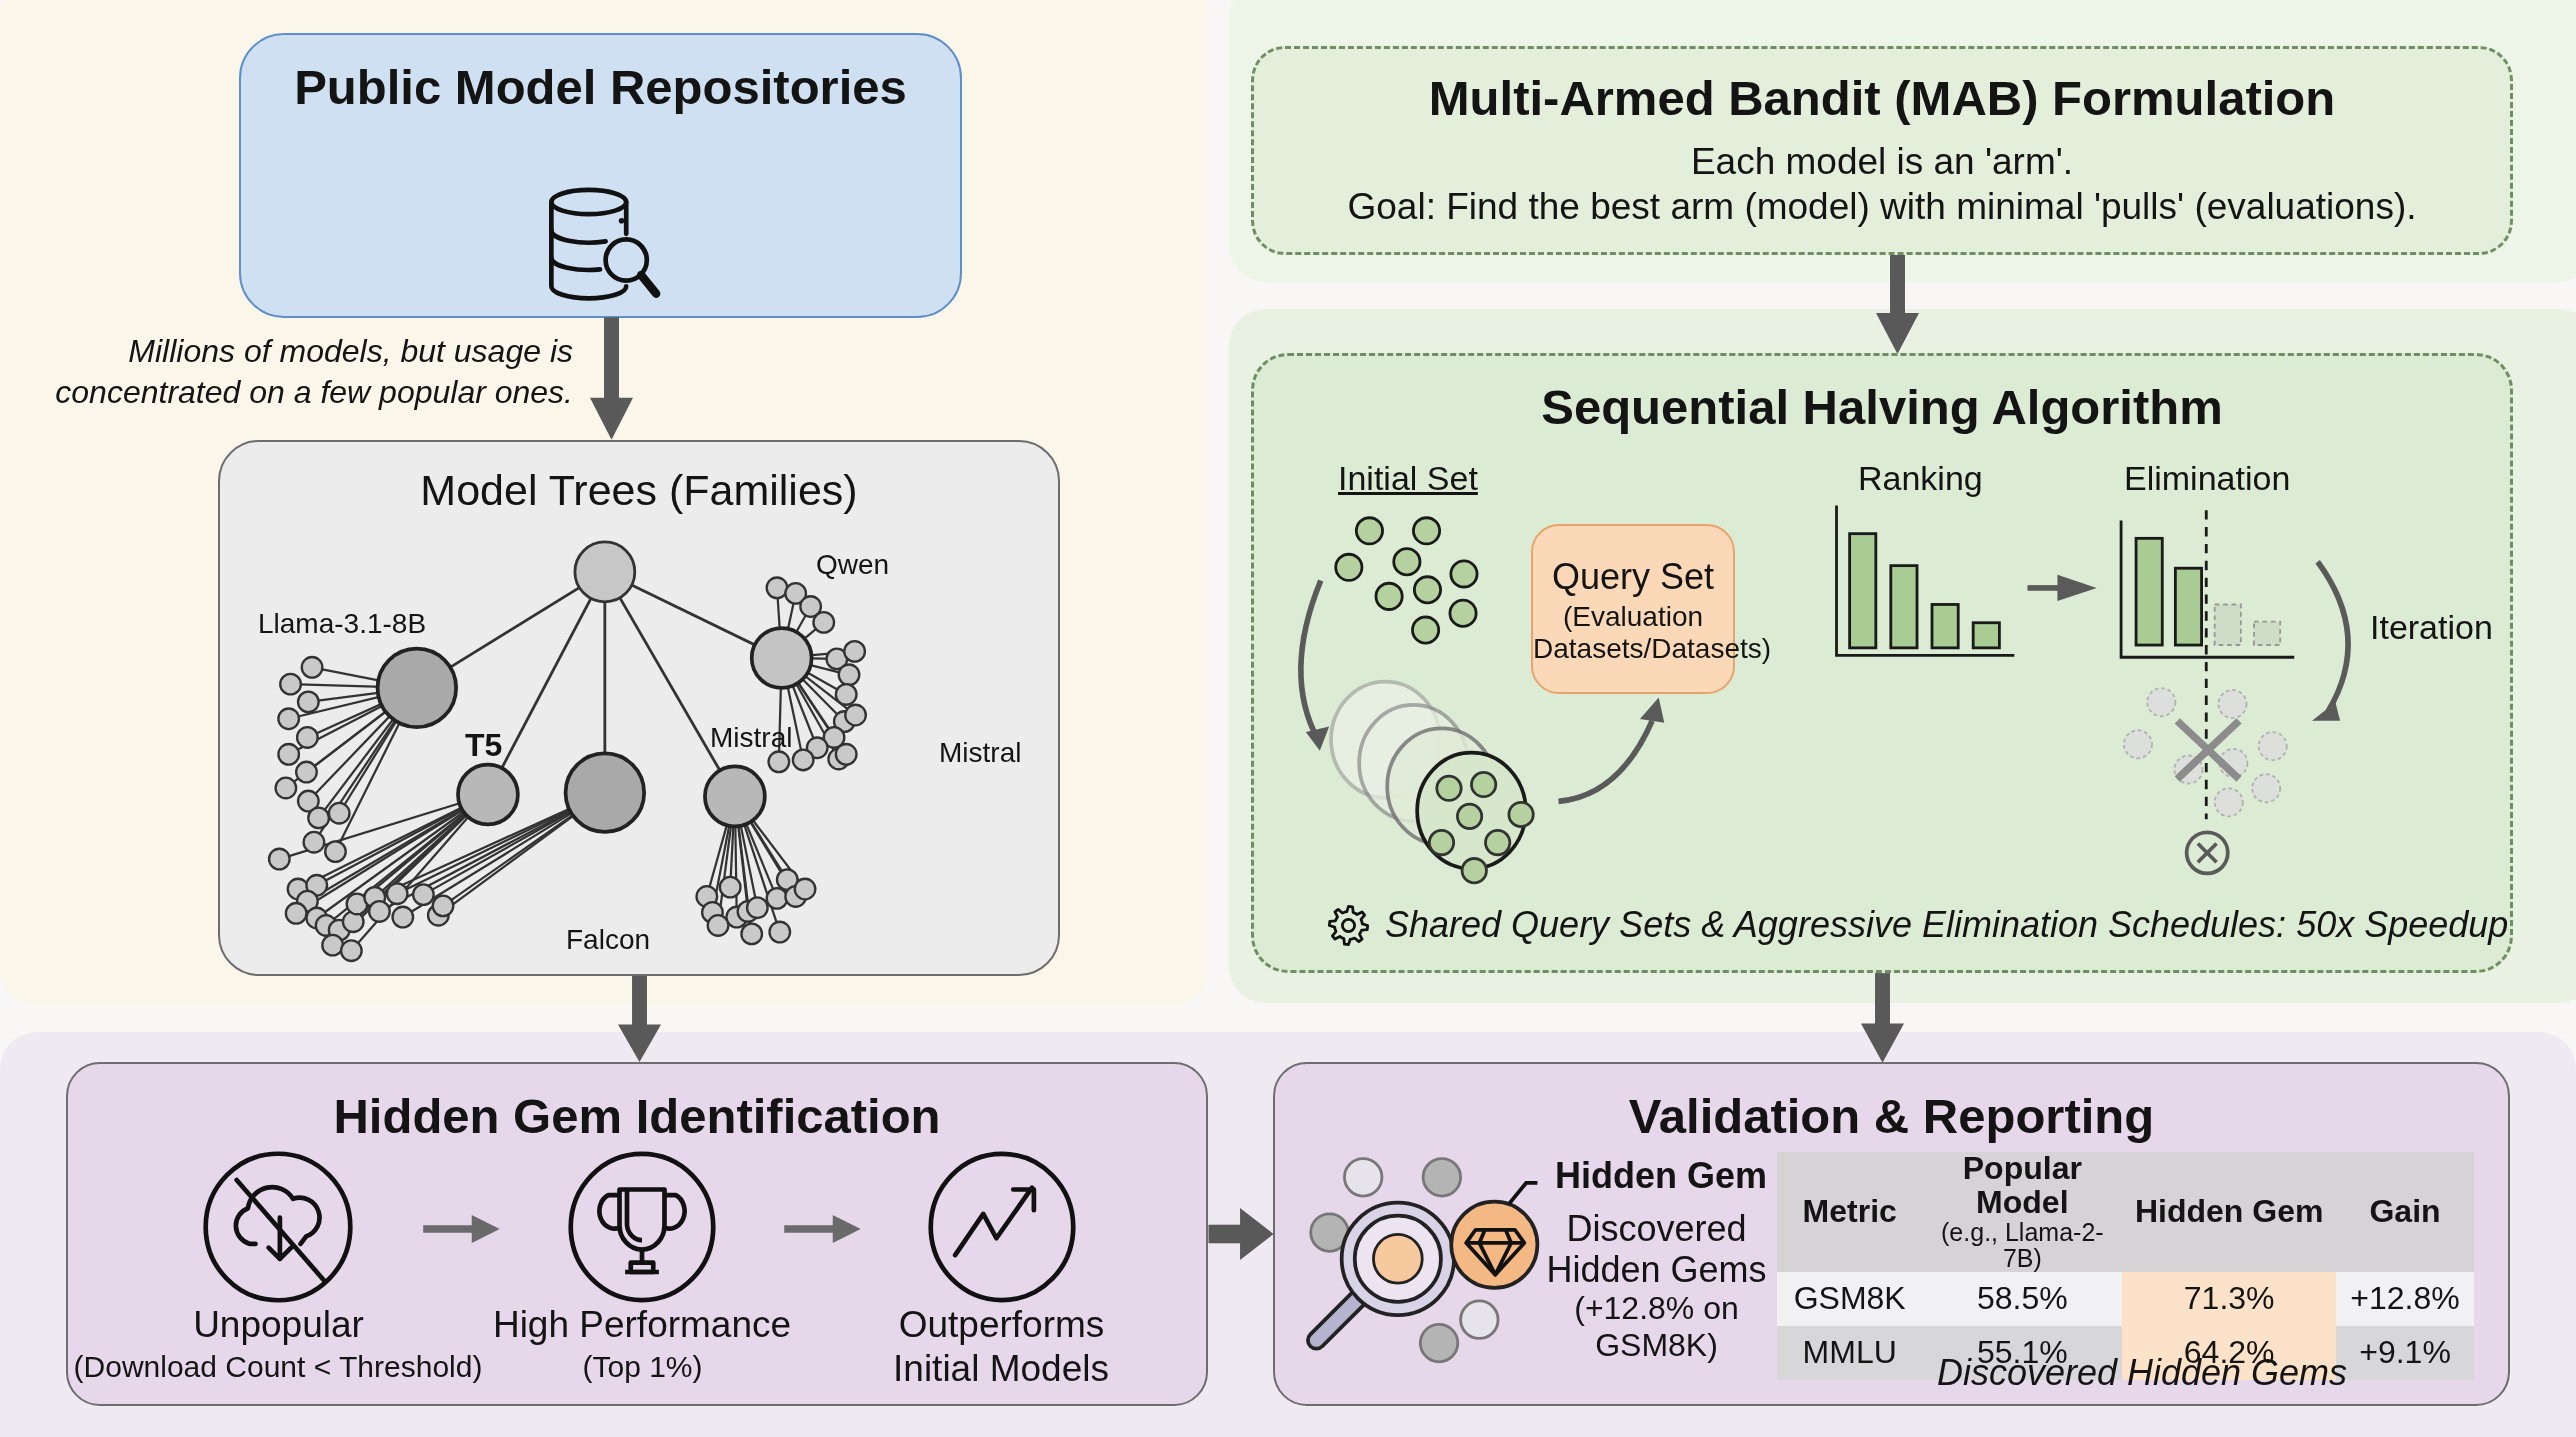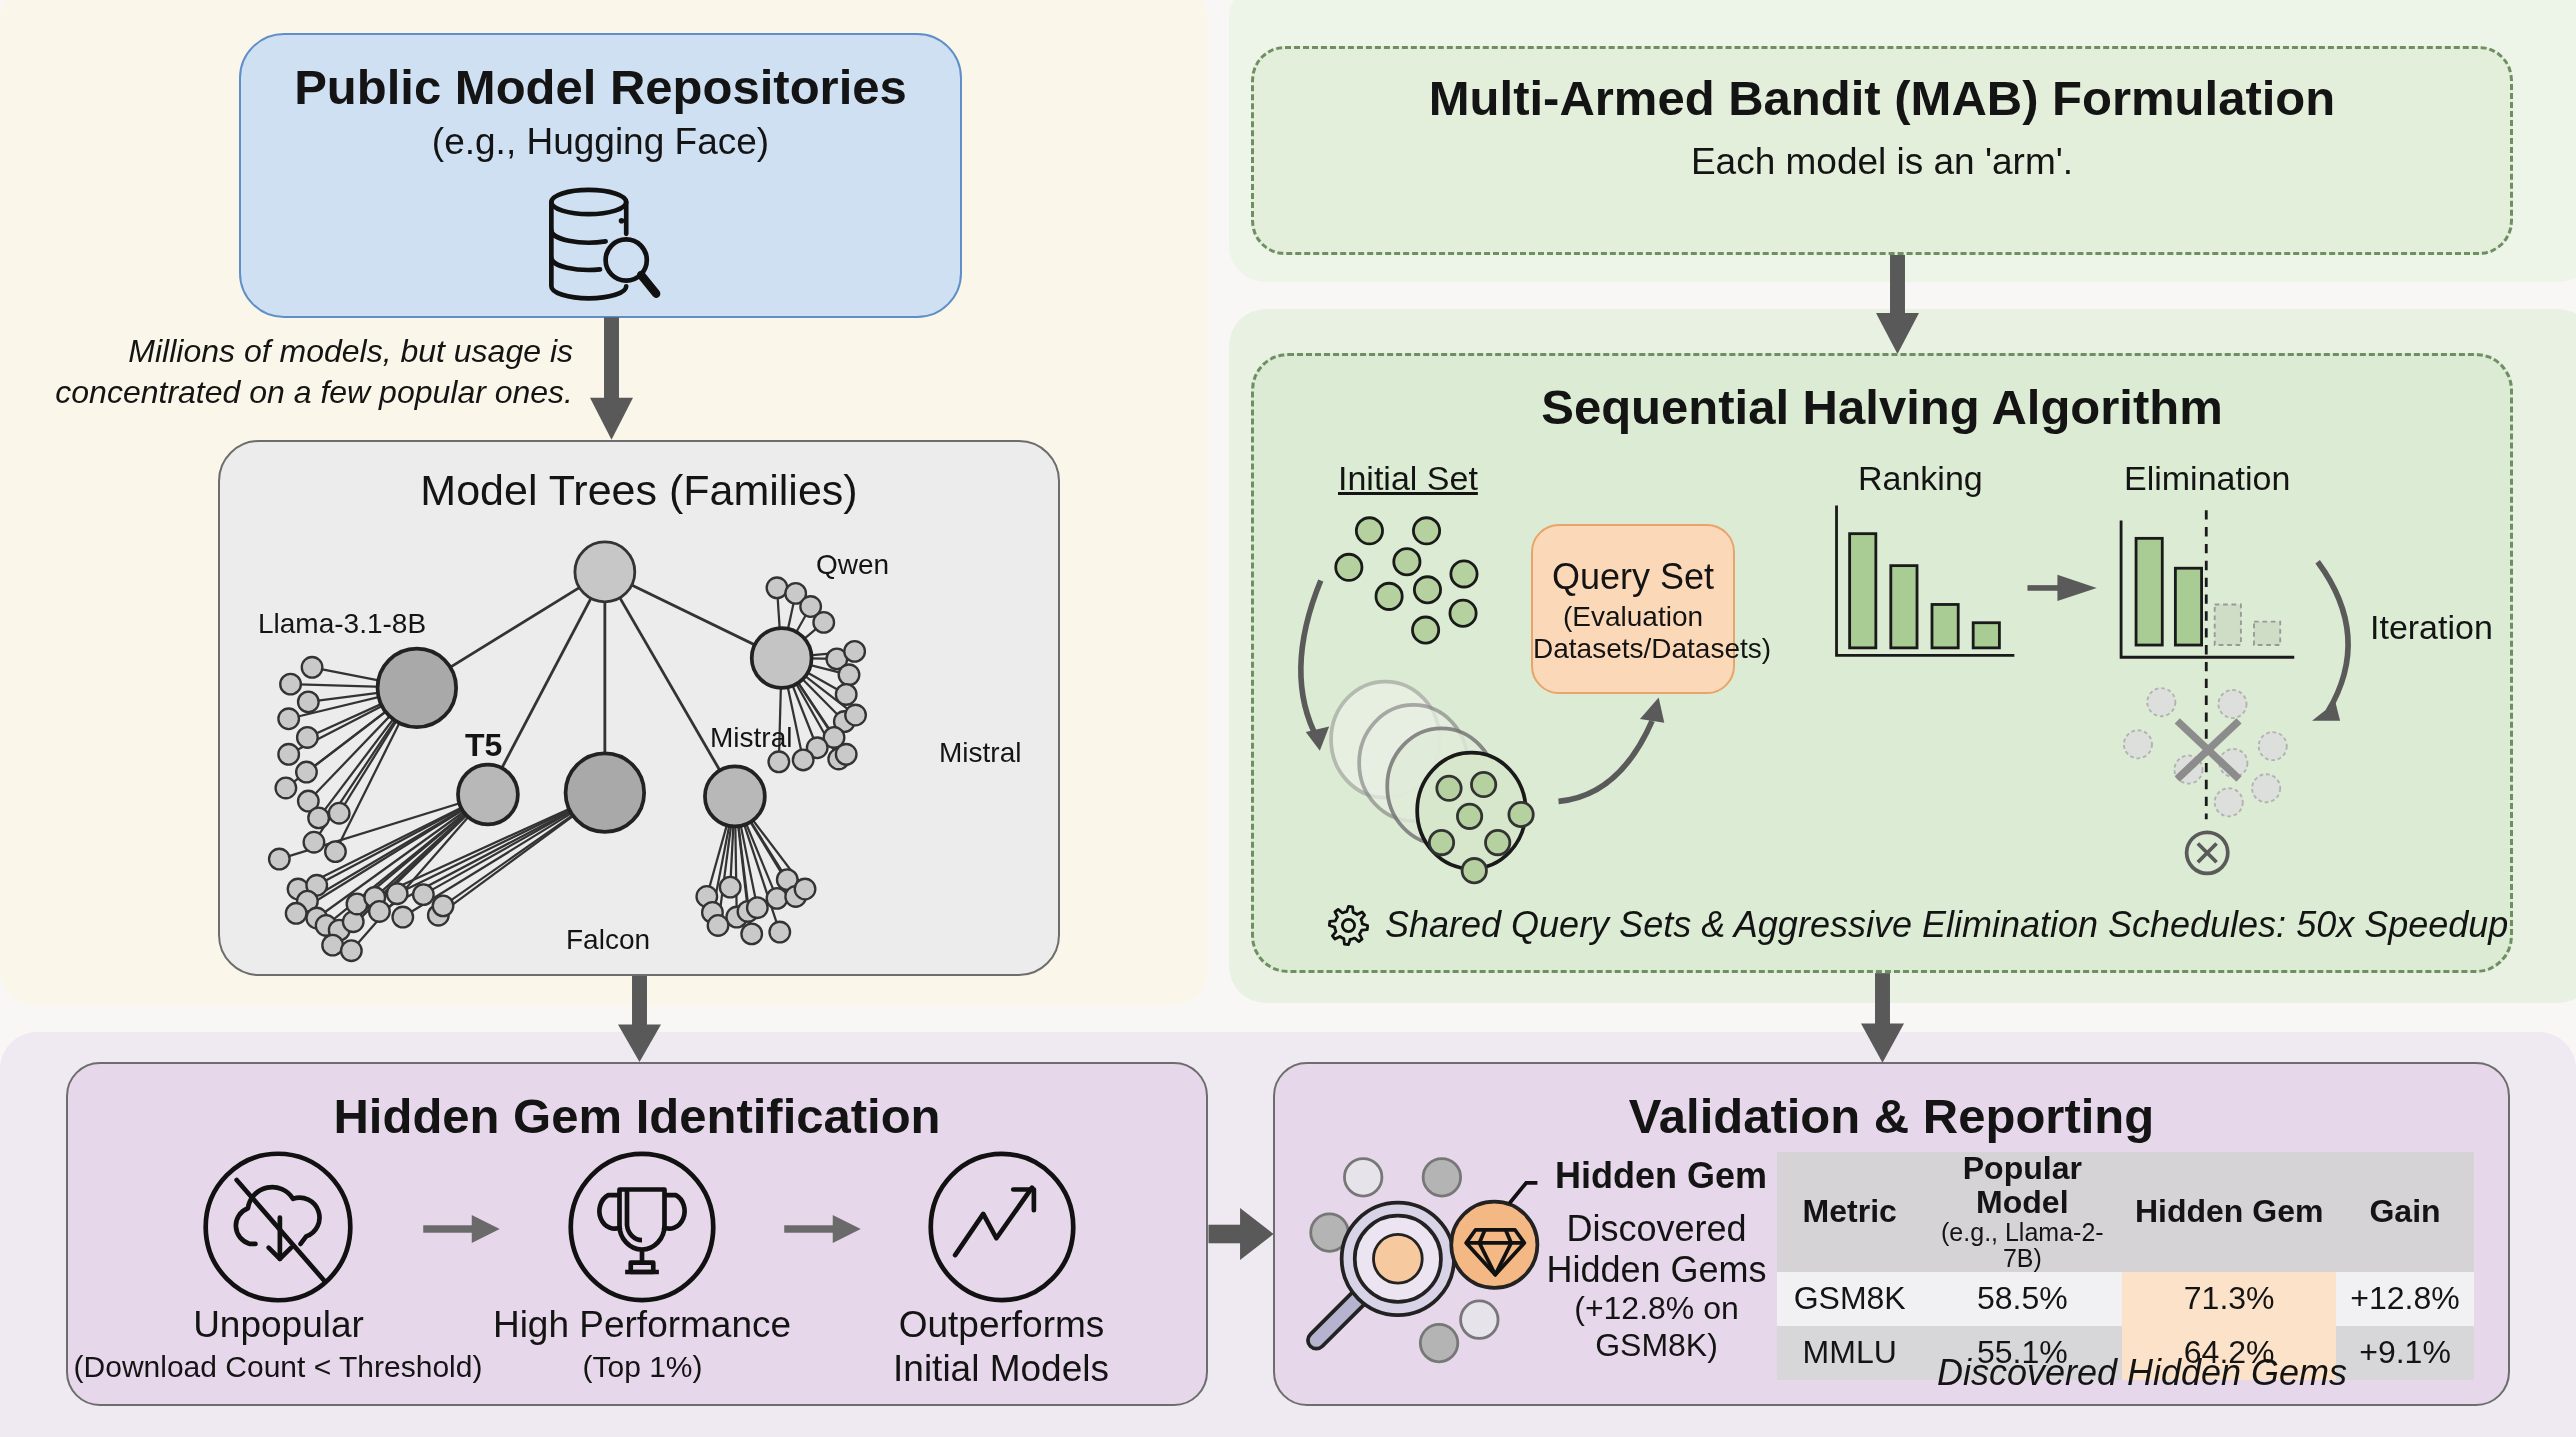--- a/index.html
+++ b/index.html
@@ -17,21 +17,20 @@
 </head>
 <body>
 
 <div class="panel-bg" style="left:0;top:-19px;width:1208px;height:1025px;background:#faf6ea;"></div>
 <div class="panel-bg" style="left:1229px;top:-19px;width:1366px;height:301px;background:#edf4e8;"></div>
 <div class="panel-bg" style="left:1229px;top:309px;width:1366px;height:694px;background:#e8f1e2;"></div>
 <div class="panel-bg" style="left:0;top:1032px;width:2576px;height:431px;background:#efe9f1;border-radius:37px 37px 0 0;"></div>
 
 <div class="box" style="left:239px;top:33px;width:723px;height:285px;background:#cfe0f3;border:2.8px solid #5f8fc8;border-radius:45px;">
   <div class="title" style="top:24px;font-size:49px;">Public Model Repositories</div>
-  <div class="title" style="top:86px;font-size:37px;font-weight:normal;">(e.g., Hugging Face)</div>
   <svg style="left:301px;top:150px;" width="131" height="122" viewBox="0 0 140 130">
     <g fill="none" stroke="#111" stroke-width="5" stroke-linecap="round">
       <ellipse cx="50" cy="18" rx="40" ry="13"></ellipse>
       <path d="M10 18 V108 A40 13 0 0 0 90 108"></path>
       <path d="M90 18 V52"></path>
       <path d="M10 48 A40 13 0 0 0 68 60"></path>
       <path d="M10 78 A40 13 0 0 0 62 90"></path>
       <circle cx="90" cy="80" r="22"></circle>
       <path d="M106 96 L122 116" stroke-width="9"></path>
     </g>
@@ -192,20 +191,21 @@
 <div class="lbl" style="left:939px;top:737px;font-size:28px;">Mistral</div>
 
 <svg style="left:618px;top:976px;" width="43" height="86" viewBox="0 0 46 92">
   <rect x="15" y="0" width="16" height="56" fill="#595959"></rect>
   <polygon points="0,52 46,52 23,92" fill="#595959"></polygon>
 </svg>
 
 <div class="box" style="left:1251px;top:46px;width:1262px;height:209px;background:#e3eedb;border:3.7px dashed #6f8f63;border-radius:34px;">
   <div class="title" style="top:20.6px;font-size:49px;">Multi-Armed Bandit (MAB) Formulation</div>
   <div class="title" style="top:92px;font-size:37px;font-weight:normal;">Each model is an 'arm'.</div>
+  <div class="title" style="top:137px;font-size:37px;font-weight:normal;">Goal: Find the best arm (model) with minimal 'pulls' (evaluations).</div>
 </div>
 <svg style="left:1876px;top:255px;" width="43" height="99" viewBox="0 0 46 106">
   <rect x="15" y="0" width="16" height="66" fill="#595959"></rect>
   <polygon points="0,62 46,62 23,106" fill="#595959"></polygon>
 </svg>
 
 <div class="box" style="left:1251px;top:353px;width:1262px;height:620px;background:#dcebd3;border:3.7px dashed #6f8f63;border-radius:37px;">
   <div class="title" style="top:22.5px;font-size:49px;">Sequential Halving Algorithm</div>
 </div>
 <div class="lbl" style="left:1338px;top:459px;font-size:34px;text-decoration:underline;">Initial Set</div>

